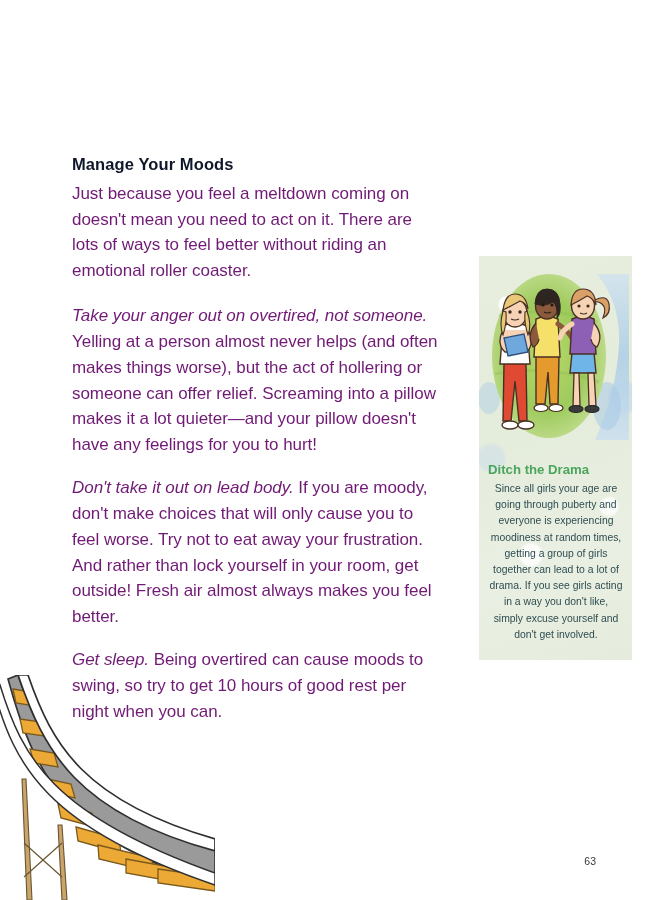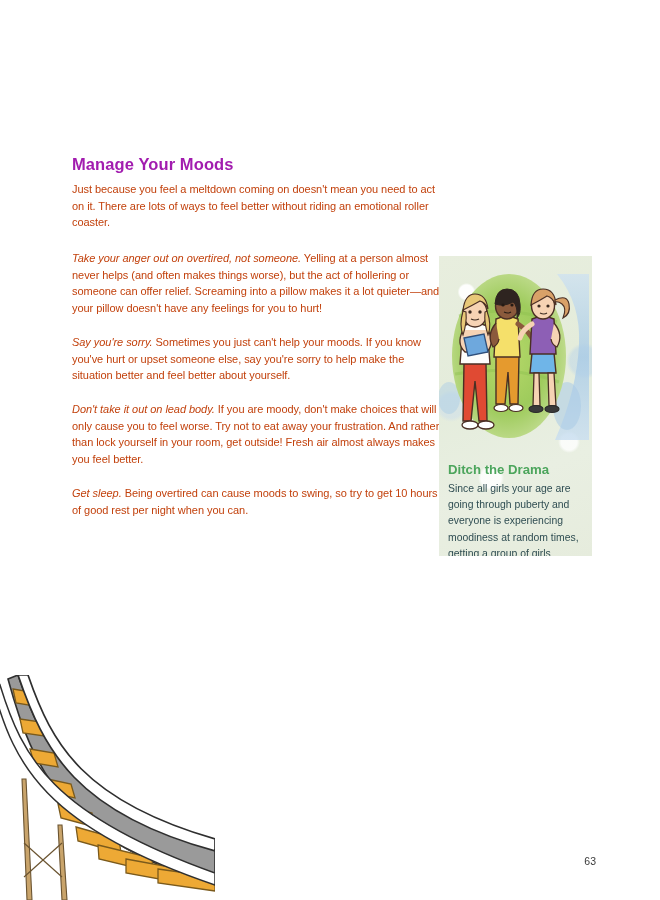--- a/index.html
+++ b/index.html
@@ -25,50 +25,50 @@
   .text-column {
     position: absolute;
     left: 72px;
     top: 155px;
     width: 368px;
   }
 
   .section-heading {
     font-size: 16.5px;
     font-weight: bold;
-    color: #a21caf;
+    color: #0f172a;
     letter-spacing: 0.1px;
     margin: 0 0 6px 0;
     line-height: 1.2;
   }
 
   .body-par {
-    font-size: 11px;
+    font-size: 17px;
     line-height: 1.52;
     margin: 0 0 17px 0;
-    color: #c2410c;
+    color: #701a75;
     letter-spacing: -0.05px;
   }
   .body-par:last-child { margin-bottom: 12px; }
 
   .lead-in {
     font-style: italic;
   }
 
   .par-intro { margin-bottom: 19px; }
 
   .par-sleep { margin-top: 5px; }
 
   
   .sidebar {
     position: absolute;
-    left: 439px;
+    left: 479px;
     top: 256px;
     width: 153px;
-    height: 300px;
+    height: 404px;
     overflow: hidden;
     background:
       radial-gradient(circle at 18% 12%, rgba(255,255,255,0.95) 0 7px, rgba(255,255,255,0) 9px),
       radial-gradient(circle at 62% 26%, rgba(255,255,255,0.85) 0 9px, rgba(255,255,255,0) 12px),
       radial-gradient(circle at 85% 62%, rgba(255,255,255,0.8) 0 8px, rgba(255,255,255,0) 11px),
       radial-gradient(circle at 34% 74%, rgba(255,255,255,0.85) 0 10px, rgba(255,255,255,0) 13px),
       radial-gradient(circle at 8% 50%, rgba(205,222,235,0.55) 0 12px, rgba(205,222,235,0) 16px),
       radial-gradient(circle at 95% 35%, rgba(186,212,234,0.5) 0 14px, rgba(186,212,234,0) 18px),
       linear-gradient(160deg, #e8eede 0%, #e4ecdb 40%, #e9efe2 70%, #e6ecdd 100%);
   }
@@ -94,20 +94,21 @@
     color: #4ca55c;
     margin: 0 0 3px 0;
     line-height: 1.2;
   }
 
   .sidebar-body {
     font-size: 10.4px;
     line-height: 1.56;
     color: #2f4d52;
     margin: 0;
+    text-align: center;
   }
 
   
   .coaster {
     position: absolute;
     left: 0;
     bottom: 0;
     width: 215px;
     height: 225px;
   }
@@ -128,21 +129,20 @@
 
   <div class="text-column">
 
     <h2 class="section-heading">Manage Your Moods</h2>
 
     <p class="body-par par-intro"><span>Just because you feel a meltdown coming on doesn't mean you need to act on it. There are lots of ways to feel better without riding an emotional roller coaster.</span></p>
 
 
     <p class="body-par"><span class="lead-in">Take your anger out on overtired, not someone.</span><span> Yelling at a person almost never helps (and often makes things worse), but the act of hollering or someone can offer relief. Screaming into a pillow makes it a lot quieter—and your pillow doesn't have any feelings for you to hurt!</span></p>
 
-    <p class="body-par"><span class="lead-in">Say you're sorry.</span><span> Sometimes you just can't help your moods. If you know you've hurt or upset someone else, say you're sorry to help make the situation better and feel better about yourself.</span></p>
 
     <p class="body-par"><span class="lead-in">Don't take it out on lead body.</span><span> If you are moody, don't make choices that will only cause you to feel worse. Try not to eat away your frustration. And rather than lock yourself in your room, get outside! Fresh air almost always makes you feel better.</span></p>
 
     <p class="body-par par-sleep"><span class="lead-in">Get sleep.</span><span> Being overtired can cause moods to swing, so try to get 10 hours of good rest per night when you can.</span></p>
   </div>
 
   <aside class="sidebar">
 
     <svg class="sidebar-art" viewBox="0 0 153 200">
       <defs>

